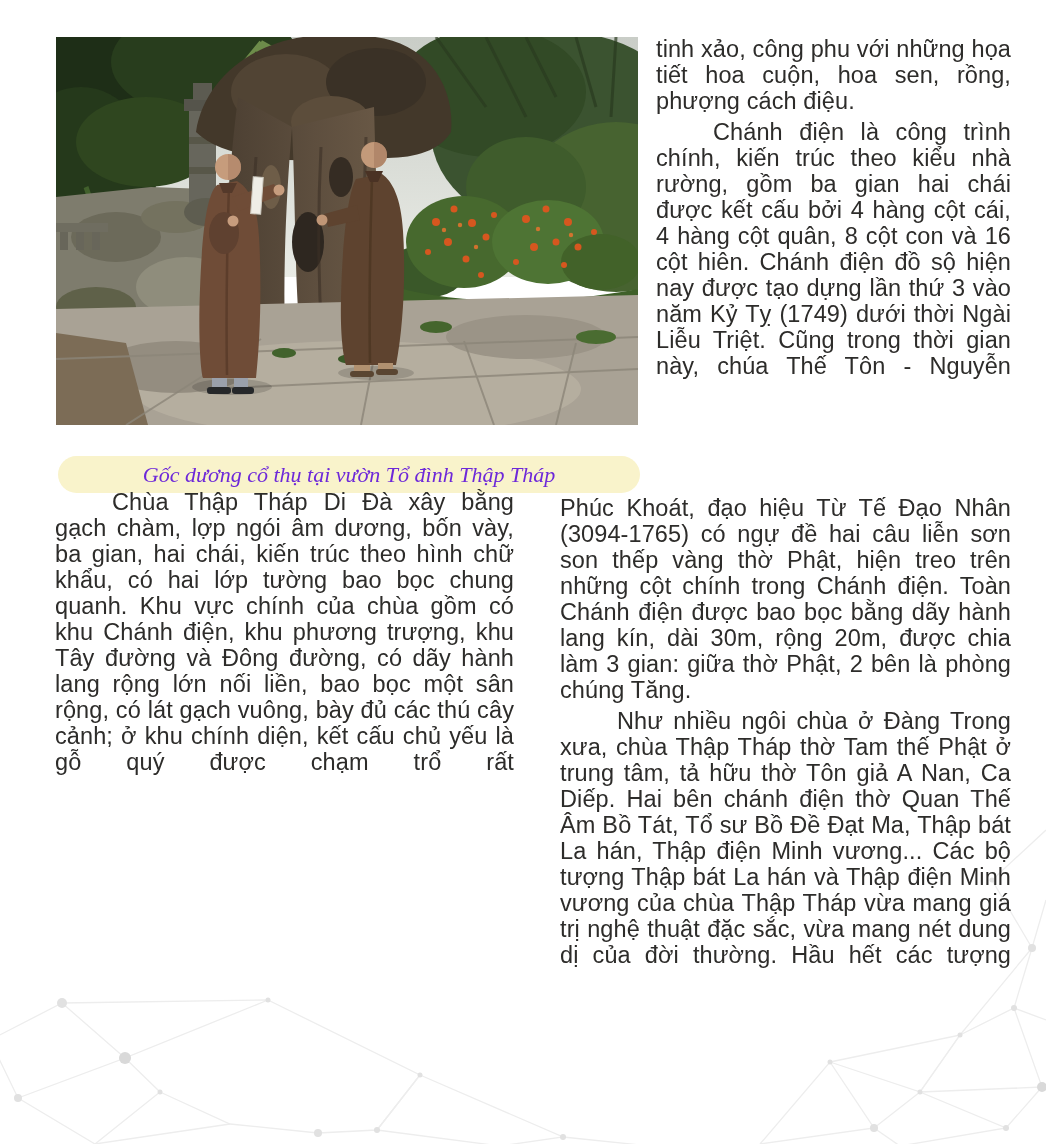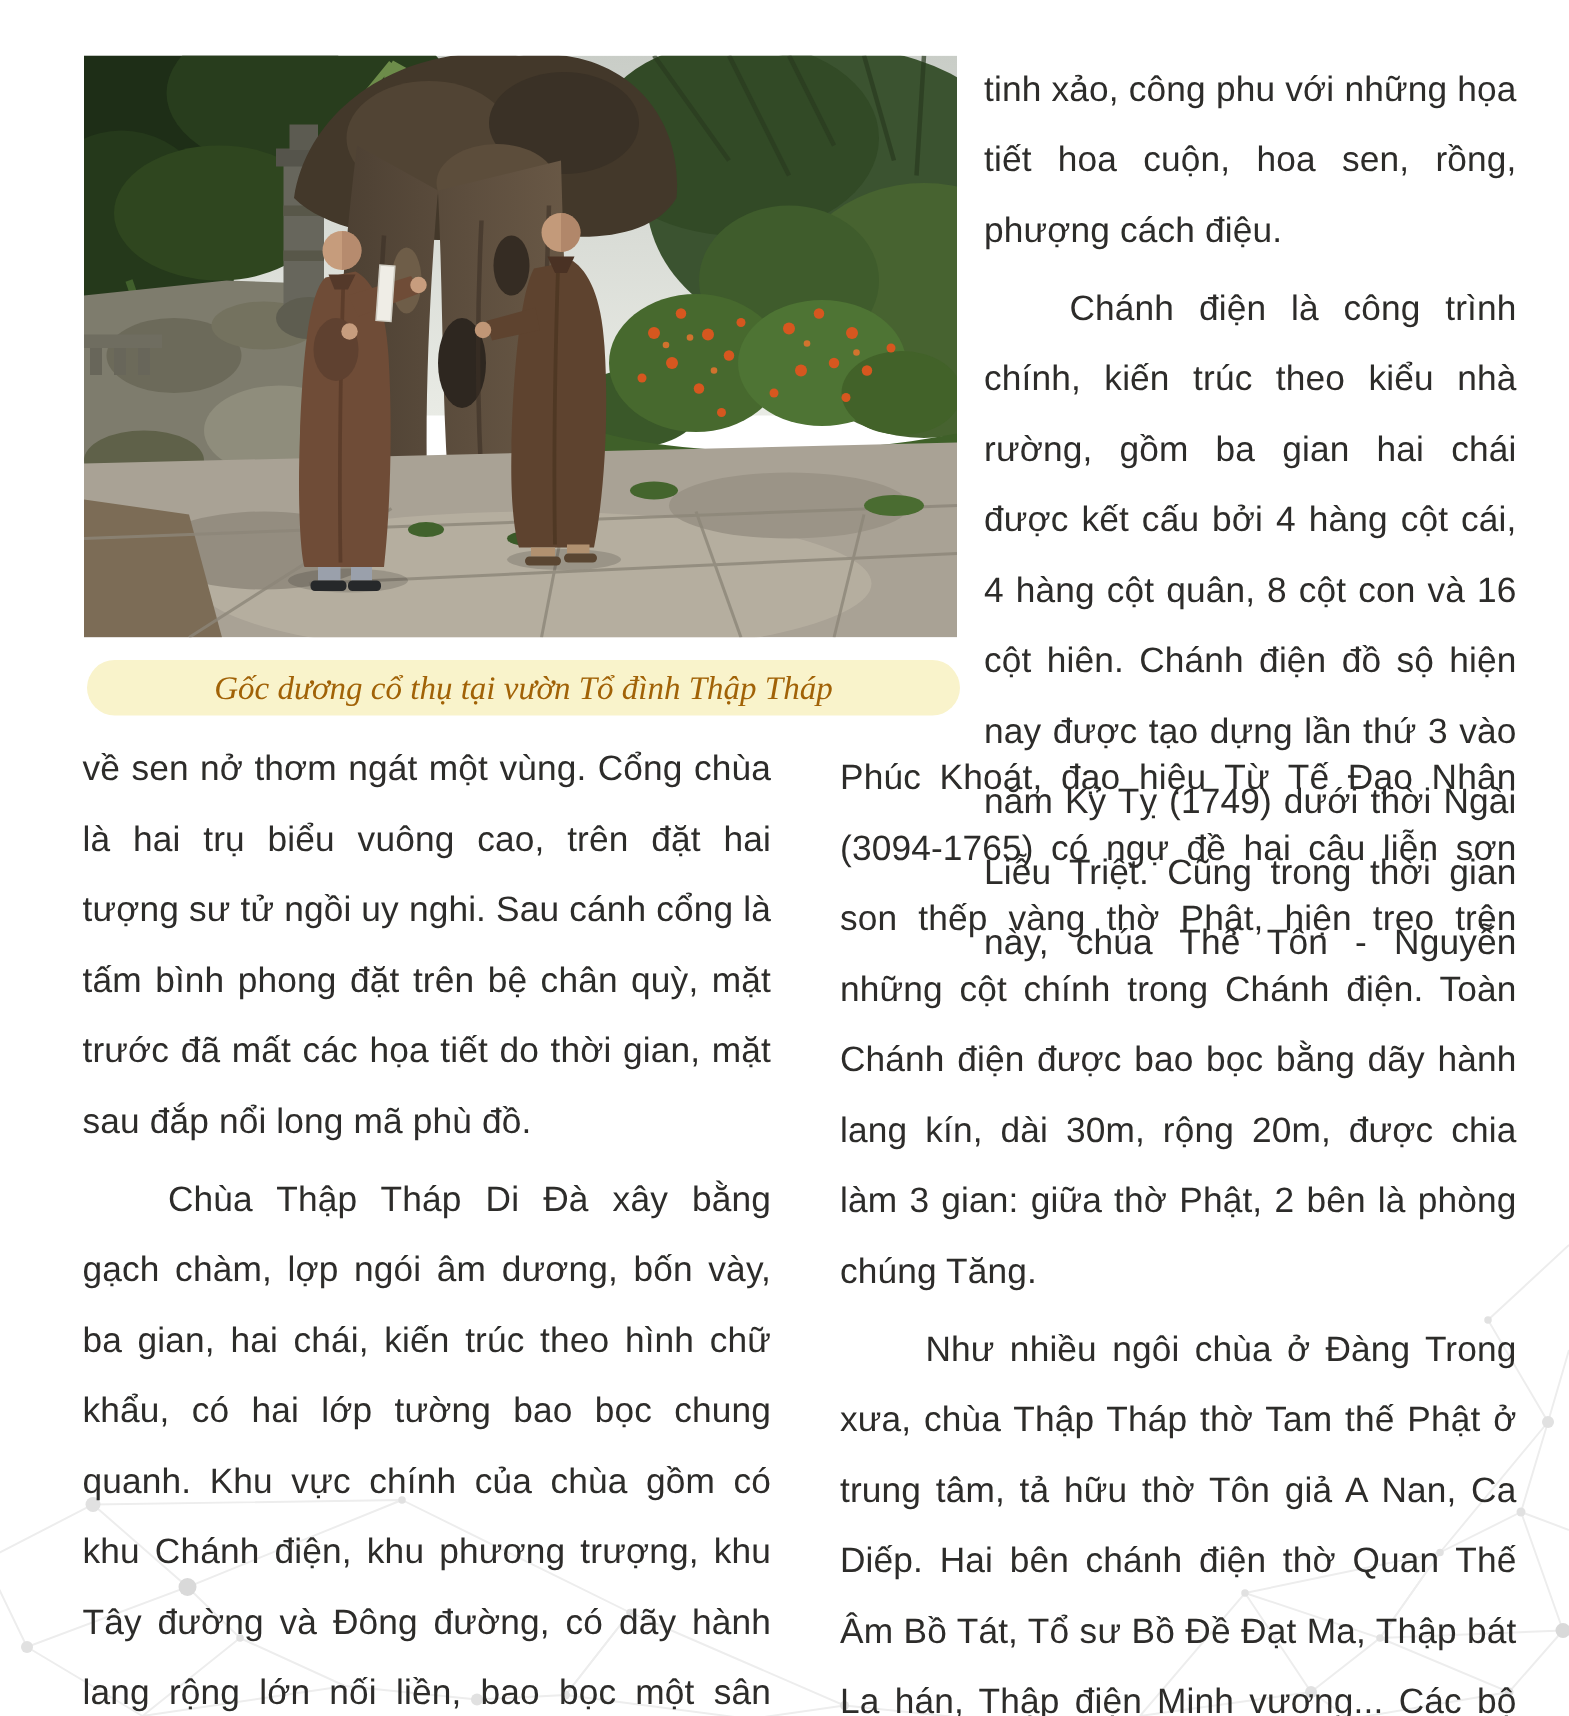--- a/index.html
+++ b/index.html
@@ -11,28 +11,28 @@
     font-family:"Liberation Sans", sans-serif;
     color:#2d2c2a;
   }
   .mesh{position:absolute;left:0;top:0;width:1046px;height:1144px;z-index:1;}
   .photo{
     position:absolute;left:56px;top:37px;width:582px;height:388px;
     margin:0;z-index:2;overflow:hidden;
   }
   .photo svg{display:block;width:582px;height:388px;}
   .caption{
-    position:absolute;left:58px;top:440px;width:582px;height:37px;z-index:2;
+    position:absolute;left:58px;top:456px;width:582px;height:37px;z-index:2;
     background:#f9f3cb;border-radius:19px;
     display:flex;align-items:center;justify-content:center;
     font-family:"Liberation Serif", serif;
-    font-style:italic;font-size:22px;color:#a16207;
+    font-style:italic;font-size:22px;color:#6d28d9;
   }
   .col{position:absolute;z-index:2;text-align:justify;}
-  .col p{margin:0;font-size:23.5px;line-height:47px;letter-spacing:0.1px;}
+  .col p{margin:0;font-size:23.5px;line-height:26px;letter-spacing:0.1px;}
   .col p + p{margin-top:5px;}
   .p-indent{text-indent:57px;}
   .p-cont{text-align-last:justify;}
   .col-right-top{left:656px;top:36px;width:355px;}
   .col-left{left:55px;top:489px;width:459px;}
   .col-right-bottom{left:560px;top:495px;width:451px;}
 </style>
 </head>
 <body>
 
@@ -234,21 +234,20 @@
   <div class="caption">
     <span>Gốc dương cổ thụ tại vườn Tổ đình Thập Tháp</span>
   </div>
 
   <div class="col col-right-top">
     <p>tinh xảo, công phu với những họa tiết hoa cuộn, hoa sen, rồng, phượng cách điệu.</p>
     <p class="p-indent p-cont">Chánh điện là công trình chính, kiến trúc theo kiểu nhà rường, gồm ba gian hai chái được kết cấu bởi 4 hàng cột cái, 4 hàng cột quân, 8 cột con và 16 cột hiên. Chánh điện đồ sộ hiện nay được tạo dựng lần thứ 3 vào năm Kỷ Tỵ (1749) dưới thời Ngài Liễu Triệt. Cũng trong thời gian này, chúa Thế Tôn - Nguyễn</p>
   </div>
 
   <div class="col col-left">
-    <p>về sen nở thơm ngát một vùng. Cổng chùa là hai trụ biểu vuông cao, trên đặt hai tượng sư tử ngồi uy nghi. Sau cánh cổng là tấm bình phong đặt trên bệ chân quỳ, mặt trước đã mất các họa tiết do thời gian, mặt sau đắp nổi long mã phù đồ.</p>
     <p class="p-indent p-cont">Chùa Thập Tháp Di Đà xây bằng gạch chàm, lợp ngói âm dương, bốn vày, ba gian, hai chái, kiến trúc theo hình chữ khẩu, có hai lớp tường bao bọc chung quanh. Khu vực chính của chùa gồm có khu Chánh điện, khu phương trượng, khu Tây đường và Đông đường, có dãy hành lang rộng lớn nối liền, bao bọc một sân rộng, có lát gạch vuông, bày đủ các thú cây cảnh; ở khu chính diện, kết cấu chủ yếu là gỗ quý được chạm trổ rất</p>
   </div>
 
   <div class="col col-right-bottom">
     <p>Phúc Khoát, đạo hiệu Từ Tế Đạo Nhân (3094-1765) có ngự đề hai câu liễn sơn son thếp vàng thờ Phật, hiện treo trên những cột chính trong Chánh điện. Toàn Chánh điện được bao bọc bằng dãy hành lang kín, dài 30m, rộng 20m, được chia làm 3 gian: giữa thờ Phật, 2 bên là phòng chúng Tăng.</p>
     <p class="p-indent p-cont">Như nhiều ngôi chùa ở Đàng Trong xưa, chùa Thập Tháp thờ Tam thế Phật ở trung tâm, tả hữu thờ Tôn giả A Nan, Ca Diếp. Hai bên chánh điện thờ Quan Thế Âm Bồ Tát, Tổ sư Bồ Đề Đạt Ma, Thập bát La hán, Thập điện Minh vương... Các bộ tượng Thập bát La hán và Thập điện Minh vương của chùa Thập Tháp vừa mang giá trị nghệ thuật đặc sắc, vừa mang nét dung dị của đời thường. Hầu hết các tượng</p>
   </div>
 
 </div>
 

